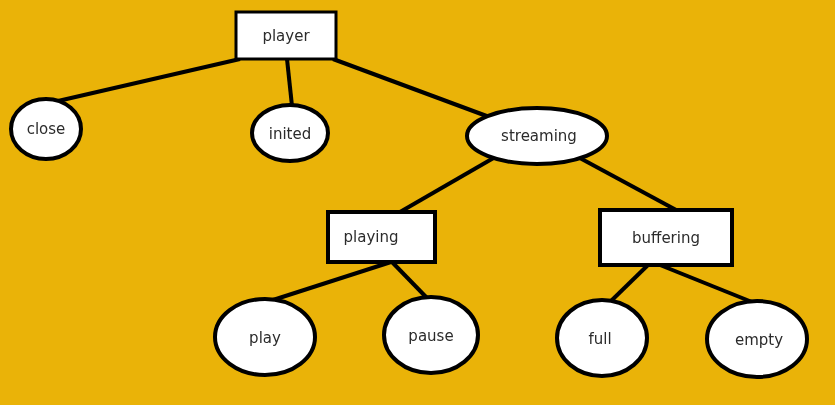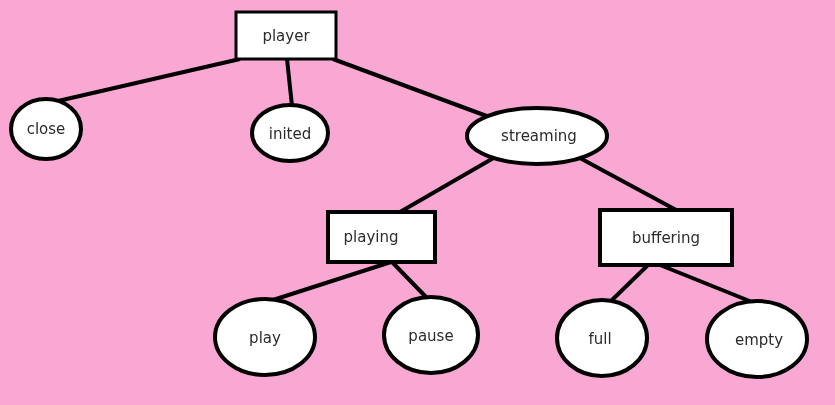--- a/index.html
+++ b/index.html
@@ -10,21 +10,21 @@
   body {
     width: 835px;
     height: 405px;
     overflow: hidden;
     font-family: "DejaVu Sans", sans-serif;
   }
   #diagram-root {
     position: relative;
     width: 835px;
     height: 405px;
-    background: #f9a8d4;
+    background: #eab308;
   }
   svg#tree-svg {
     display: block;
     width: 835px;
     height: 405px;
   }
   .edge-line {
     stroke: #000000;
     stroke-linecap: butt;
   }

